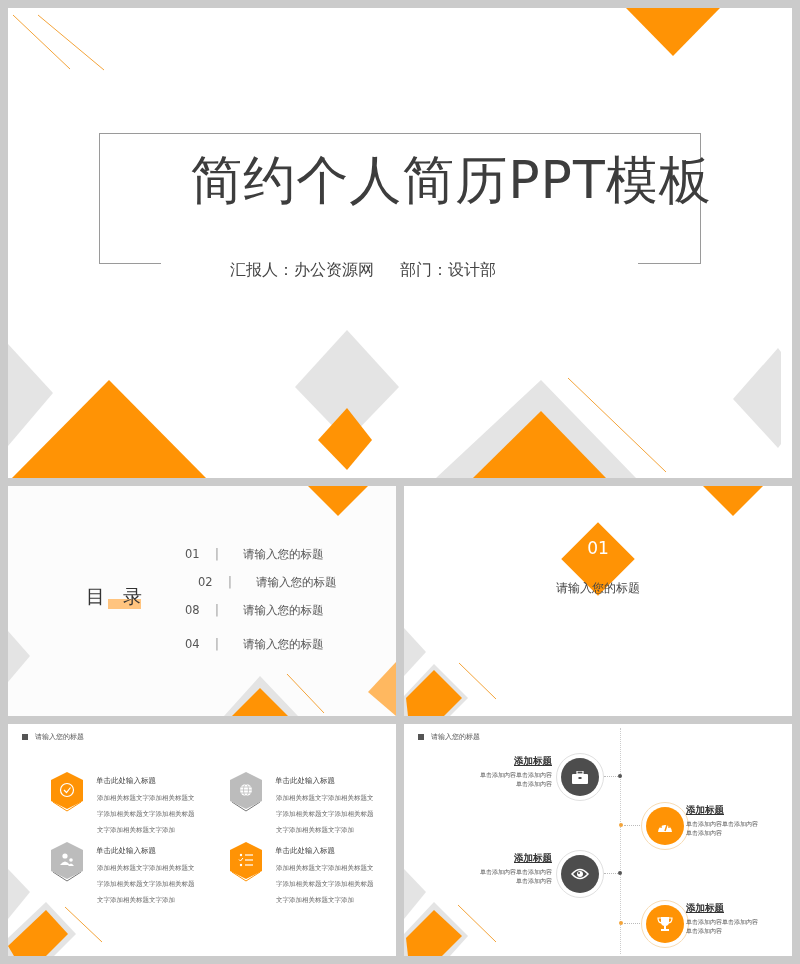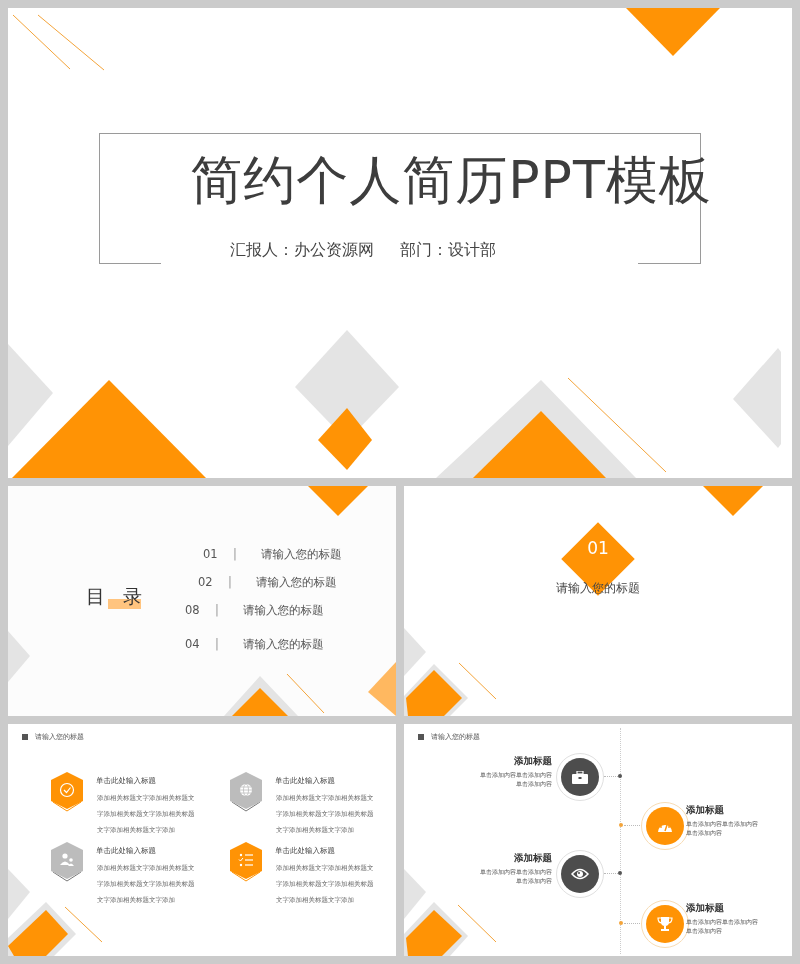--- a/index.html
+++ b/index.html
@@ -10,21 +10,21 @@
   #s3{left:404px;top:486px;width:388px;height:230px;}
   #s4{left:8px;top:724px;width:388px;height:232px;}
   #s5{left:404px;top:724px;width:388px;height:232px;}
   .abs{position:absolute;}
   svg{display:block;}
   
   .title-box{position:absolute;left:91px;top:125px;width:600px;height:130px;border:1px solid #9a9a9a;border-bottom:none;}
   .title-box-bottom-l{position:absolute;left:91px;top:255px;width:62px;height:1px;background:#9a9a9a;}
   .title-box-bottom-r{position:absolute;left:630px;top:255px;width:62px;height:1px;background:#9a9a9a;}
   .main-title{position:absolute;left:91px;top:138px;width:704px;text-align:center;font-size:52px;color:#3d3d3d;letter-spacing:1px;}
-  .subtitle{position:absolute;left:222px;top:232px;font-size:16px;color:#444;white-space:nowrap;}
+  .subtitle{position:absolute;left:222px;top:252px;font-size:16px;color:#444;white-space:nowrap;}
   .subtitle span{margin-right:26px;}
   
   .toc-title{position:absolute;left:78px;top:98px;font-size:19px;color:#333;z-index:2;letter-spacing:6px;}
   .toc-hl{position:absolute;left:100px;top:113px;width:33px;height:10px;background:#ffc47f;z-index:1;}
   .toc-item{position:absolute;font-size:11.5px;color:#555;white-space:nowrap;}
   .toc-item .num{display:inline-block;width:30px;}
   .toc-item .bar{display:inline-block;width:28px;color:#999;}
   
   .s3-num{position:absolute;left:168px;top:47px;width:52px;height:52px;background:#ff9305;transform:rotate(45deg);}
   .s3-num-text{position:absolute;left:160px;top:52px;width:68px;text-align:center;font-size:17px;color:#fff;}
@@ -34,21 +34,21 @@
   .hdr{position:absolute;left:14px;top:8px;font-size:7px;color:#555;white-space:nowrap;}
   .hdr i{display:inline-block;width:6px;height:6px;background:#555;margin-right:7px;vertical-align:-1px;}
   .feat{position:absolute;width:170px;height:60px;}
   .feat .hex{position:absolute;left:0;top:0;}
   .feat .ftitle{position:absolute;left:46px;top:4px;font-size:7.5px;color:#444;white-space:nowrap;}
   .feat .fbody{position:absolute;left:47px;top:18px;width:100px;font-size:6.5px;line-height:16px;color:#666;}
   
   .tl-line{position:absolute;left:216px;top:4px;width:0;height:226px;border-left:1px dotted #ccc;}
   .node{position:absolute;width:46px;height:46px;border-radius:50%;}
   .node-ring{position:absolute;width:38px;height:38px;border-radius:50%;left:4px;top:4px;display:flex;align-items:center;justify-content:center;}
-  .tl-title{position:absolute;font-size:9.5px;font-weight:bold;color:#333;white-space:nowrap;}
+  .tl-title{position:absolute;font-size:9.5px;font-weight:bold;color:#333;white-space:nowrap;text-decoration:underline;}
   .tl-body{position:absolute;font-size:6px;line-height:9px;color:#555;width:76px;}
   .dot{position:absolute;width:4px;height:4px;border-radius:50%;}
   .dash{position:absolute;height:0;border-top:1px dotted #bbb;}
 </style>
 </head>
 <body>
 
 <div class="slide" id="s1">
   <svg class="abs" style="left:0;top:0" width="784" height="470">
     <line x1="5" y1="7" x2="62" y2="61" stroke="#f4a43a" stroke-width="1"></line>
@@ -76,21 +76,21 @@
   <svg class="abs" style="left:0;top:0" width="388" height="230">
     <polygon points="300,0 360,0 330,30" fill="#ff9305"></polygon>
     <polygon points="0,145 22,170 0,196" fill="#e4e4e4"></polygon>
     <polygon points="252,190 290,230 216,230" fill="#e4e4e4"></polygon>
     <polygon points="252,202 280,230 224,230" fill="#ff9305"></polygon>
     <line x1="279" y1="188" x2="316" y2="227" stroke="#f4a43a" stroke-width="1"></line>
     <polygon points="388,176 388,230 360,206" fill="#ffb860"></polygon>
   </svg>
   <div class="toc-hl"></div>
   <div class="toc-title">目 录</div>
-  <div class="toc-item" style="left:195px;top:61px">
+  <div class="toc-item" style="left:177px;top:61px">
     <span class="num">01</span><span class="bar">|</span><span>请输入您的标题</span>
   </div>
   <div class="toc-item" style="left:190px;top:89px">
     <span class="num">02</span><span class="bar">|</span><span>请输入您的标题</span>
   </div>
   <div class="toc-item" style="left:177px;top:117px">
     <span class="num">08</span><span class="bar">|</span><span>请输入您的标题</span>
   </div>
   <div class="toc-item" style="left:177px;top:151px">
     <span class="num">04</span><span class="bar">|</span><span>请输入您的标题</span>

